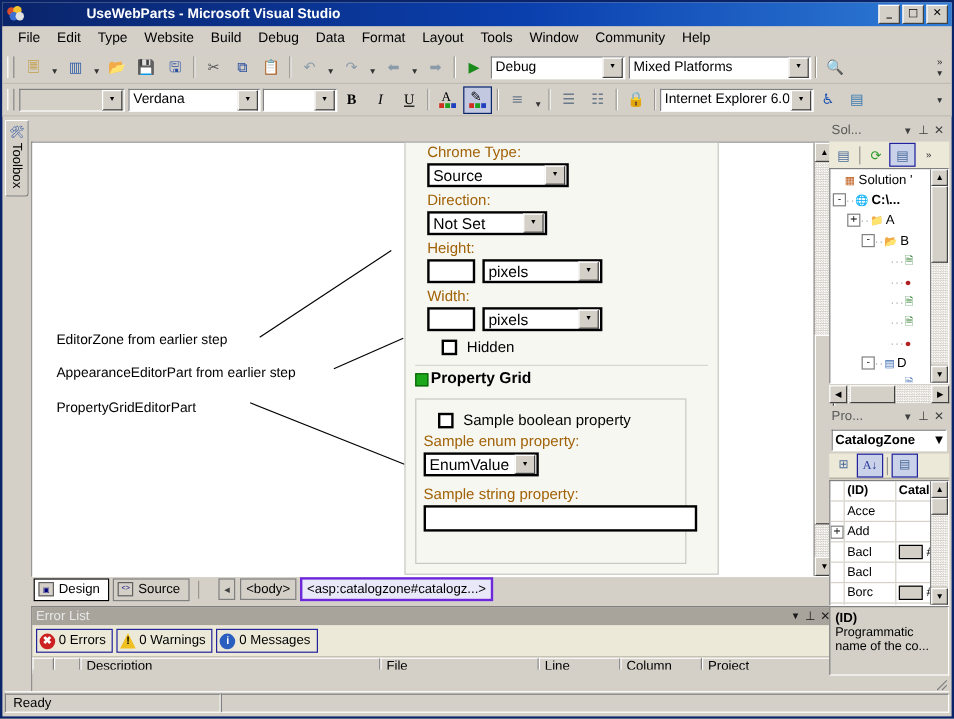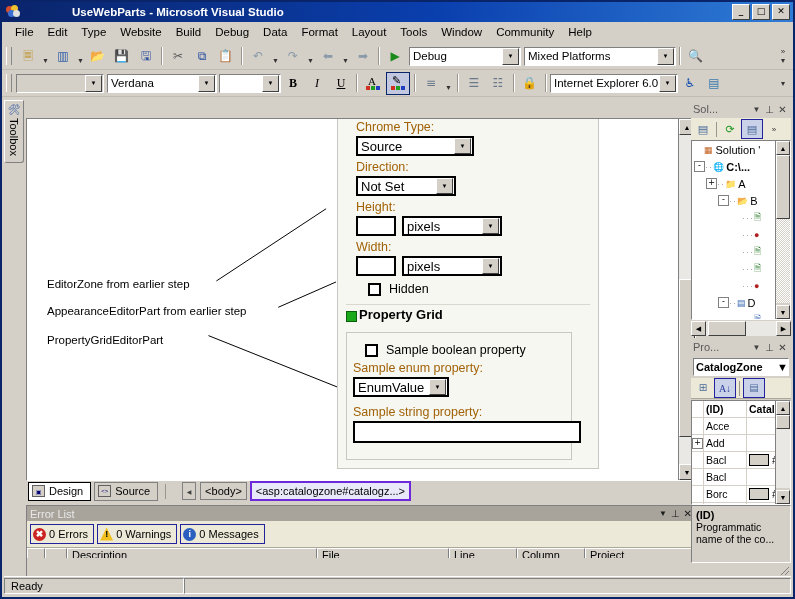--- a/index.html
+++ b/index.html
@@ -72,21 +72,21 @@
   .dlabel{font-family:"Liberation Sans",sans-serif;font-size:12.5px;color:#a16207;margin:4px 0 2px 10px;}
   .dsel{height:20px;background:#fff;border:2px solid #000;display:inline-flex;align-items:center;
         font-size:13px;padding-left:3px;box-sizing:border-box;margin-left:10px;color:#000;}
   .dsel .arrow{width:15px;height:14px;margin-left:auto;margin-right:1px;background:#d4d0c8;
         border:1px solid;border-color:#fff #404040 #404040 #fff;display:flex;align-items:center;justify-content:center;font-size:6px;}
   .dtext{height:20px;width:40px;background:#fff;border:2px solid #000;box-sizing:border-box;margin-left:10px;display:inline-block;vertical-align:top;}
   .drow{display:flex;align-items:flex-start;}
   .dcheck{display:flex;align-items:center;margin:6px 0 2px 22px;}
   .dcbox{width:13px;height:13px;background:#fff;border:2px solid #000;box-sizing:border-box;flex:none;}
   .dclabel{font-size:12.5px;margin-left:8px;color:#000;}
-  .dgroup{border:1px solid #c8c8c0;margin:8px 18px 0 0;padding:4px 6px 16px 6px;position:relative;background:#f7f7f2;}
+  .dgroup{border:1px solid #c8c8c0;margin:8px 18px 0 0;padding:4px 6px 26px 6px;position:relative;background:#f7f7f2;}
   .dgtitle{font-size:13px;font-weight:bold;color:#000;position:relative;top:-2px;}
   .greenmk{width:9px;height:9px;background:#1ba81b;border:1px solid #0a600a;display:inline-block;
            position:relative;top:1px;margin-right:2px;}
   .dwide{height:22px;background:#fff;border:2px solid #000;box-sizing:border-box;margin-left:10px;width:228px;}
   .hr-sep{border:none;border-top:1px solid #d8d8d0;margin:8px 0 0 0;}
 
   
   .anno{position:absolute;font-size:11.5px;color:#000;white-space:nowrap;font-family:"Liberation Sans",sans-serif;}
   .lines{position:absolute;left:0;top:0;width:100%;height:100%;pointer-events:none;}
 

